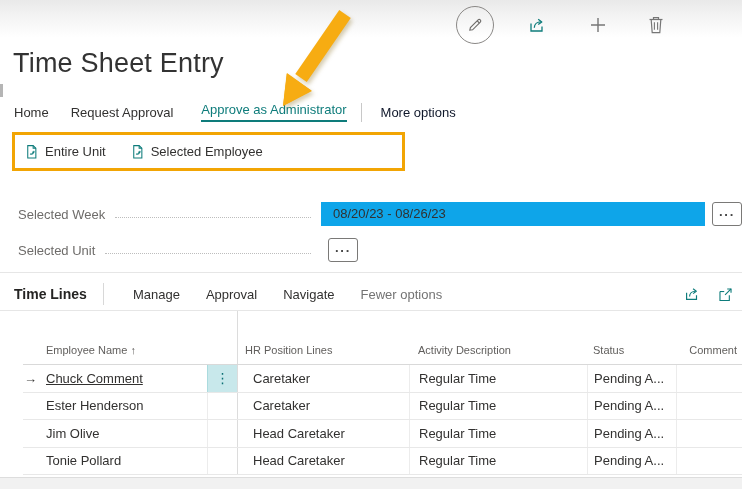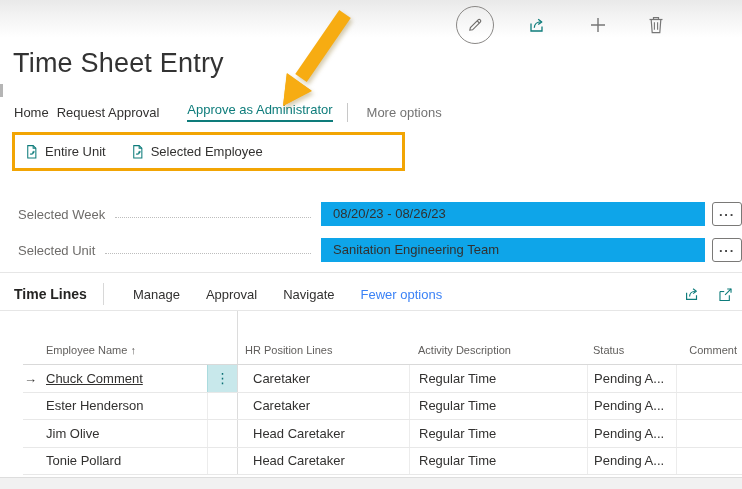--- a/index.html
+++ b/index.html
@@ -18,25 +18,25 @@
   .edit-circle { left:456px; top:6px; width:38px; height:38px; border:1px solid #8a8886; border-radius:50%; background:#fff0; }
   .hdr-share { left:526px; top:14px; width:22px; height:22px; }
   .hdr-plus  { left:587px; top:14px; width:22px; height:22px; }
   .hdr-trash { left:645px; top:13px; width:22px; height:24px; }
 
   .page-title { position:absolute; left:13px; top:48px; font-size:27px; color:#333333; letter-spacing:.2px; font-weight:400; }
 
   
   .tabs { position:absolute; left:14px; top:100px; height:24px; display:flex; align-items:center; font-size:13px; color:#323130; }
   .tab { cursor:pointer; white-space:nowrap; }
-  .tab-home { margin-right:8px; }
+  .tab-home { margin-right:22px; }
   .tab-req { margin-right:28px; }
   .tab-active { color:#0E7C7B; border-bottom:2px solid #0E7C7B; padding-bottom:3px; margin-right:14px; }
   .tab-divider { width:1px; height:19px; background:#c8c8c8; margin:0 19px 0 0; }
-  .tab-more { color:#737373; }
+  .tab-more { color:#0f172a; }
 
   
   .action-box { position:absolute; left:12px; top:132px; width:393px; height:39px;
     border:3px solid #F2A504; background:#fff; display:flex; align-items:center; padding-left:9px; }
   .action-item { display:flex; align-items:center; gap:6px; font-size:13px; color:#323130; cursor:pointer; margin-right:24px; white-space:nowrap; }
 
   
   .anno-arrow { position:absolute; left:250px; top:2px; width:120px; height:112px; pointer-events:none;
     filter:drop-shadow(2px 3px 2px rgba(120,90,0,.30)); }
 
@@ -53,21 +53,21 @@
     letter-spacing:1px; cursor:pointer; }
 
   .hr1 { position:absolute; left:0; right:0; top:272px; height:1px; background:#e6e6e6; }
   .hr2 { position:absolute; left:0; right:0; top:310px; height:1px; background:#e6e6e6; }
 
   
   .toolbar { position:absolute; left:14px; top:279px; right:8px; height:30px; display:flex; align-items:center; }
   .tl-title { font-size:14px; font-weight:bold; color:#252423; margin-right:16px; }
   .tl-divider { width:1px; height:22px; background:#d8d8d8; margin-right:29px; }
   .tl-item { font-size:13px; color:#323130; margin-right:26px; cursor:pointer; }
-  .tl-muted { color:#3b82f6; }
+  .tl-muted { color:#737373; }
   .tl-icons { margin-left:auto; display:flex; align-items:center; gap:16px; }
   .tl-icons span { display:flex; cursor:pointer; }
 
   
   .frozen-line { position:absolute; left:237px; top:311px; width:1px; height:164px; background:#dcdcdc; }
   .thead { position:absolute; left:23px; top:335px; width:719px; height:30px; display:flex; align-items:center;
     font-size:11px; color:#605e5c; border-bottom:1px solid #d9d9d9; }
   .th { white-space:nowrap; cursor:pointer; }
   .th-sel { width:17px; } .th-name { width:197px; padding-left:6px; } .th-hr { width:172px; padding-left:8px; }
   .th-act { width:178px; padding-left:9px; } .th-status { width:89px; padding-left:6px; }
@@ -181,21 +181,20 @@
       <span class="f-leader"></span>
     </span>
     <span class="f-value">08/20/23 - 08/26/23</span>
     <span class="f-lookup">···</span>
   </div>
   <div class="field-row fr-unit">
     <span class="f-head">
       <span class="f-label">Selected Unit</span>
       <span class="f-leader"></span>
     </span>
-    <span class="f-value">Sanitation Engineering Team</span>
     <span class="f-lookup">···</span>
   </div>
 
   <div class="hr1"></div>
 
   <div class="toolbar">
     <span class="tl-title">Time Lines</span>
     <span class="tl-divider"></span>
     <span class="tl-item">Manage</span>
     <span class="tl-item">Approval</span>

